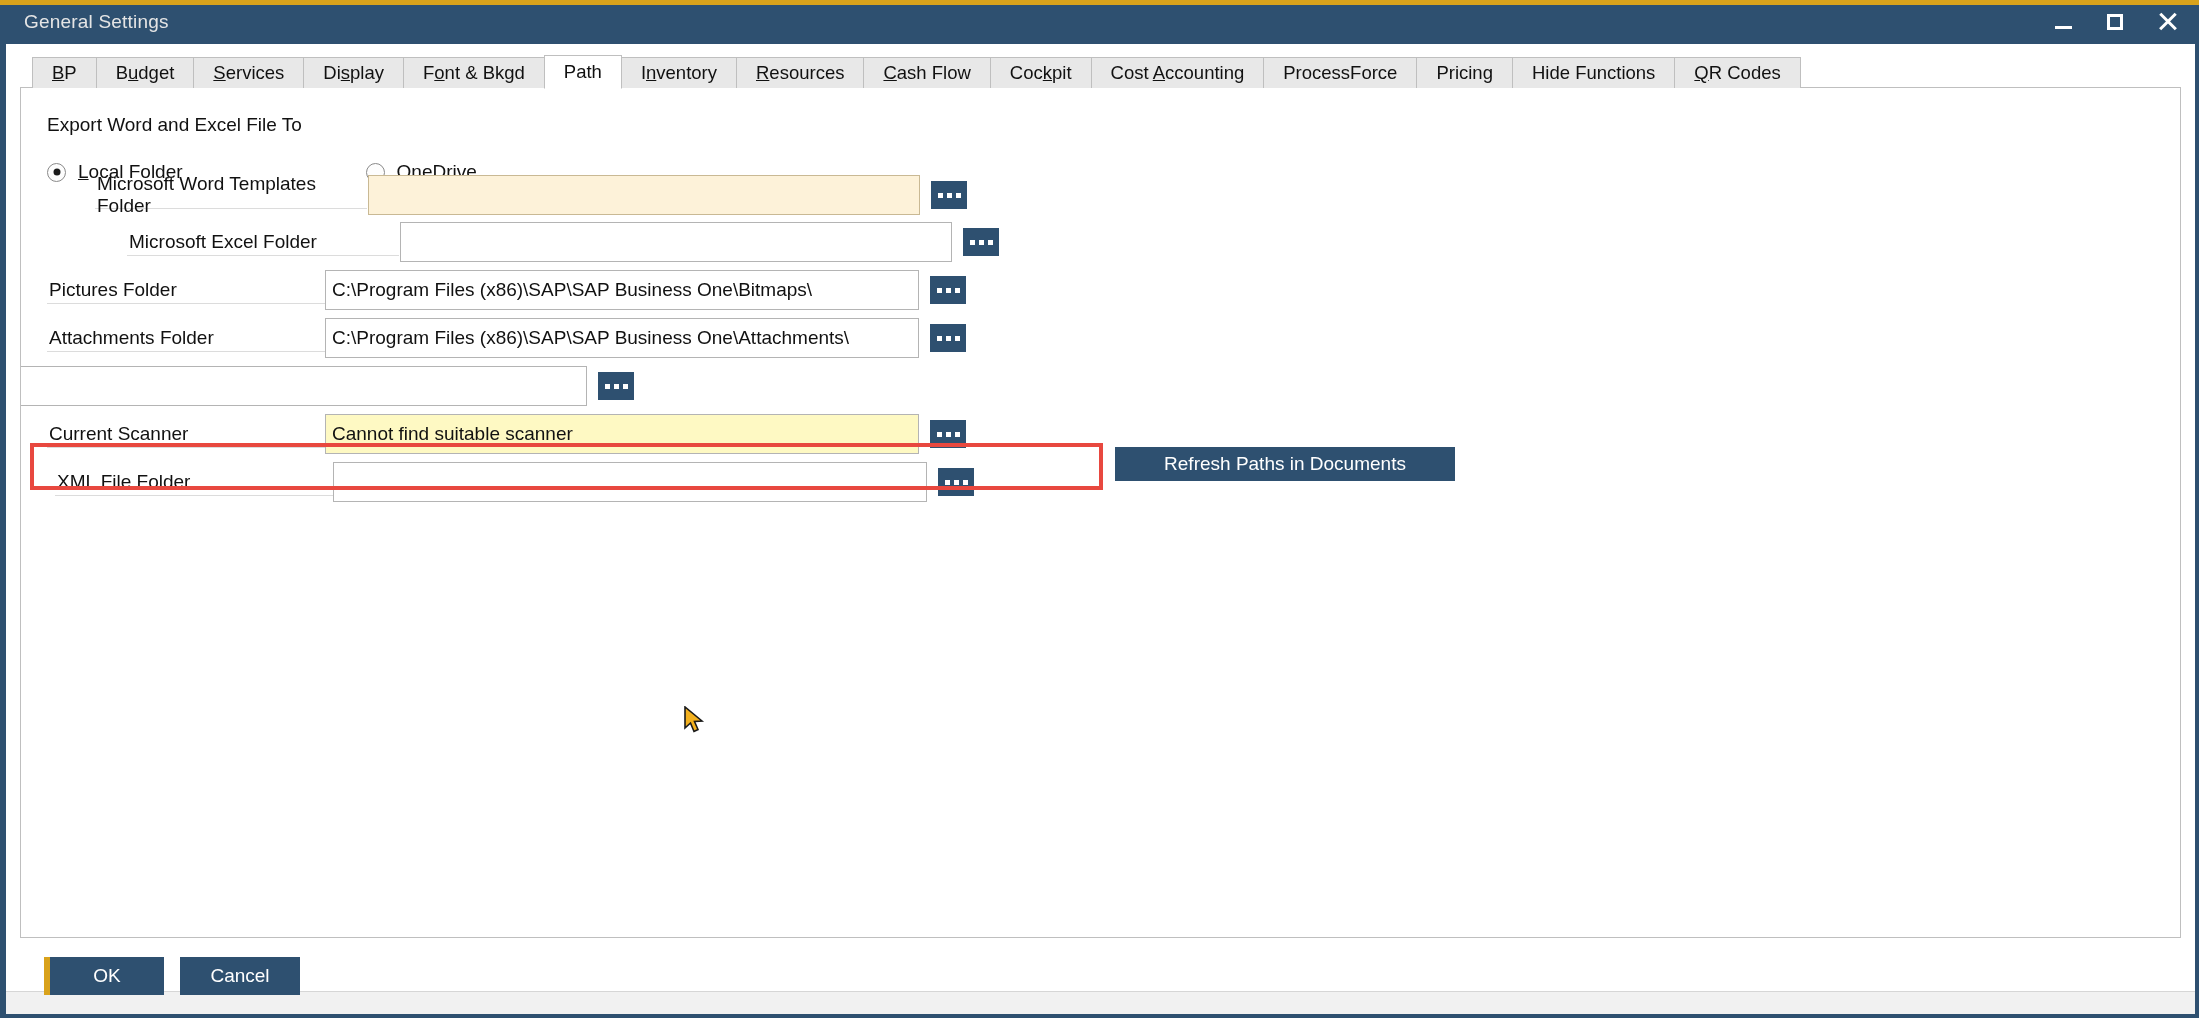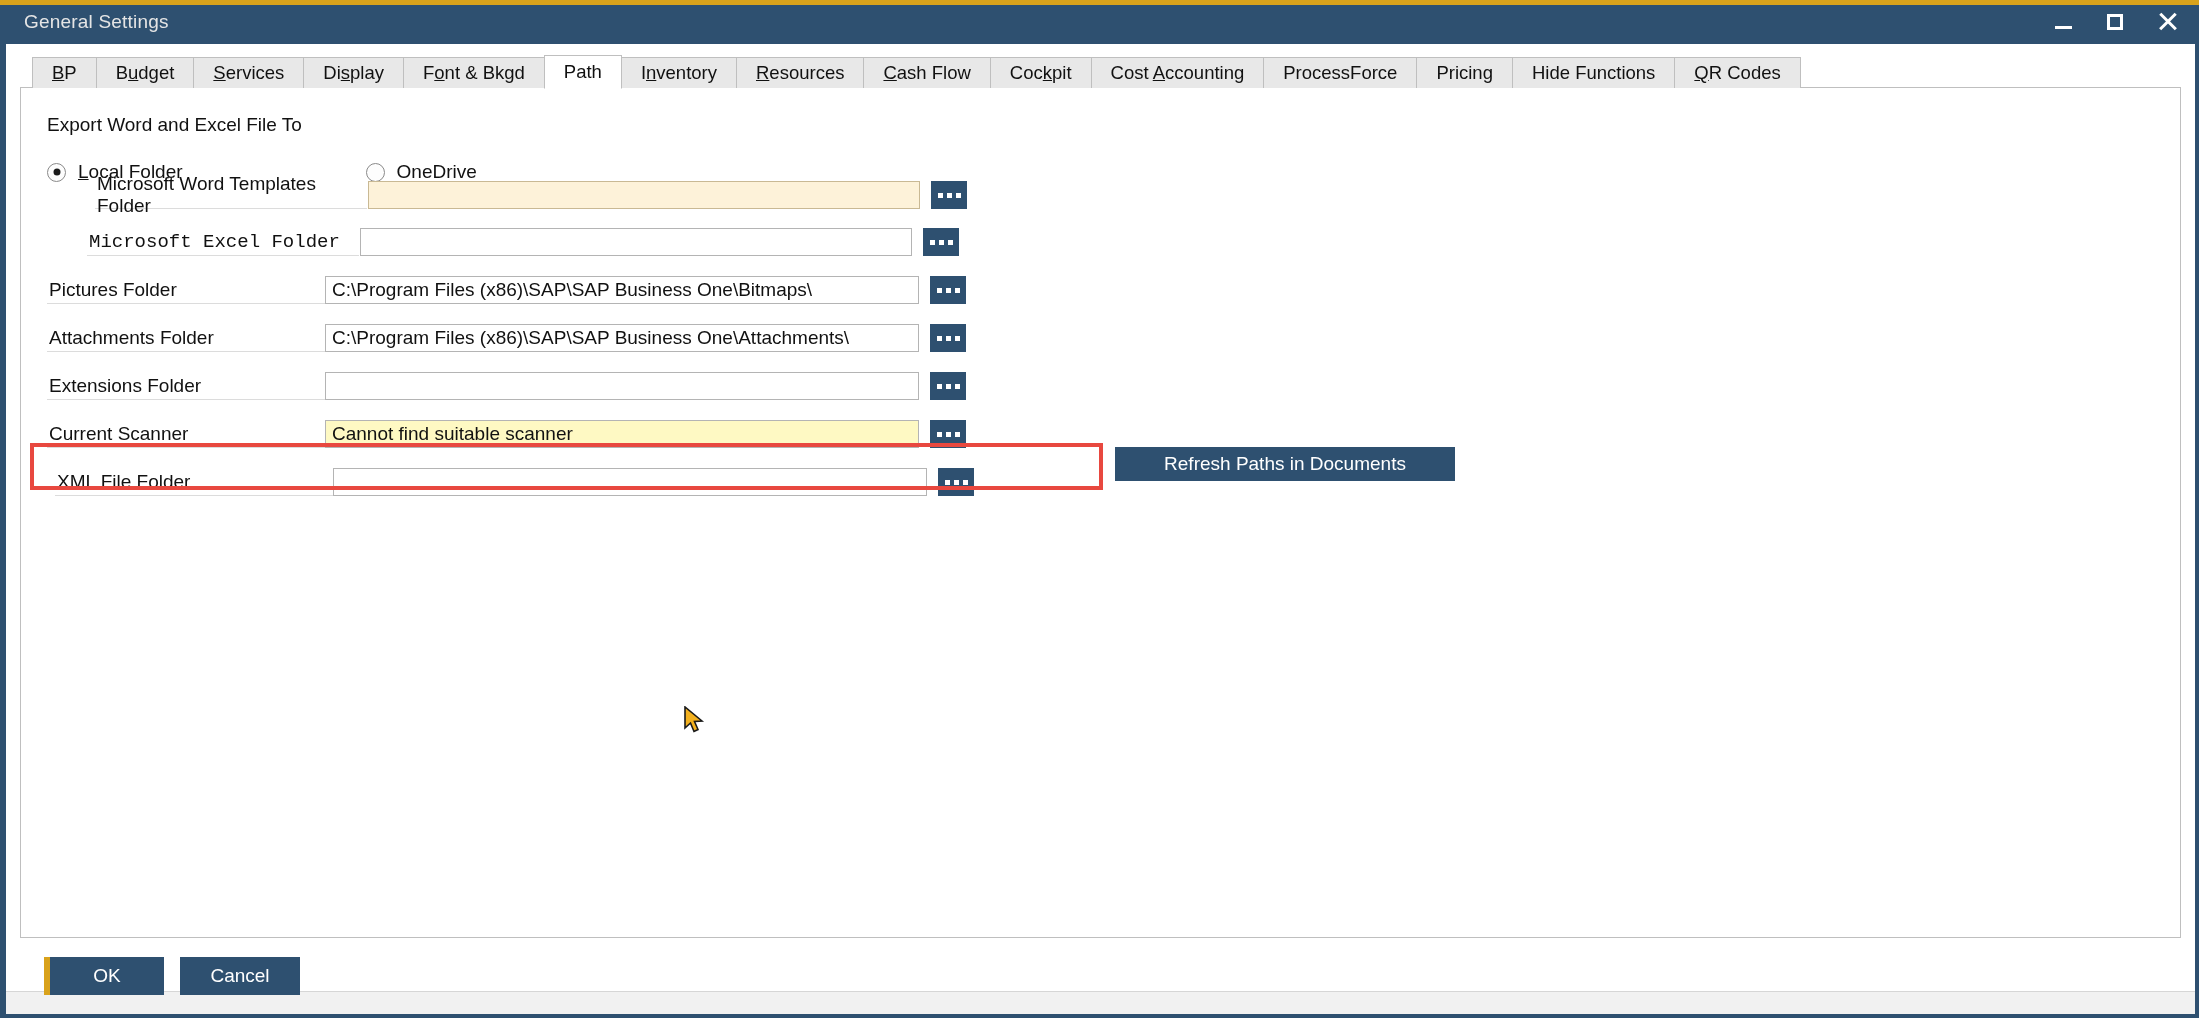--- a/index.html
+++ b/index.html
@@ -213,21 +213,21 @@
     font-size: 19px;
     color: #111111;
     box-sizing: border-box;
     border-bottom: 1px solid #dcdcdc;
     height: 28px;
     display: flex;
     align-items: center;
     padding-left: 2px;
   }
   .finput {
-    height: 28px;
+    height: 40px;
     box-sizing: border-box;
     border: 1px solid #b4b4b4;
     background: #ffffff;
     font-size: 19px;
     color: #111111;
     display: flex;
     align-items: center;
     padding-left: 6px;
     white-space: nowrap;
     overflow: hidden;
@@ -415,21 +415,21 @@
           <div class="frow" style="left: 14px; top: 93px;">
             <div class="flabel" style="margin-left: 60px; width: 272px;">Microsoft Word Templates Folder</div>
             <div class="finput mandatory" style="margin-left: 1px; width: 552px;"></div>
             <div class="browse-btn">
               <i></i>
               <i></i>
               <i></i>
             </div>
           </div>
           <div class="frow" style="left: 14px; top: 140px;">
-            <div class="flabel" style="margin-left: 52px; width: 272px; font-family: Liberation Mono, monospace;">Microsoft Excel Folder</div>
+            <div class="flabel" style="margin-left: 92px; width: 272px;">Microsoft Excel Folder</div>
             <div class="finput" style="margin-left: 1px; width: 552px;"></div>
             <div class="browse-btn">
               <i></i>
               <i></i>
               <i></i>
             </div>
           </div>
           <div class="frow" style="left: 14px; top: 188px;">
             <div class="flabel" style="margin-left: 12px; width: 320px;">Pictures Folder</div>
             <div class="finput" style="margin-left: -42px; width: 594px;">C:\Program Files (x86)\SAP\SAP Business One\Bitmaps\</div>
@@ -442,21 +442,20 @@
           <div class="frow" style="left: 14px; top: 236px;">
             <div class="flabel" style="margin-left: 12px; width: 320px;">Attachments Folder</div>
             <div class="finput" style="margin-left: -42px; width: 594px;">C:\Program Files (x86)\SAP\SAP Business One\Attachments\</div>
             <div class="browse-btn">
               <i></i>
               <i></i>
               <i></i>
             </div>
           </div>
           <div class="frow" style="left: 14px; top: 284px;">
-            <div class="flabel" style="margin-left: 12px; width: 320px;">Extensions Folder</div>
             <div class="finput" style="margin-left: -42px; width: 594px;"></div>
             <div class="browse-btn">
               <i></i>
               <i></i>
               <i></i>
             </div>
           </div>
           <div class="frow" style="left: 14px; top: 332px;">
             <div class="flabel" style="margin-left: 12px; width: 320px;">Current Scanner</div>
             <div class="finput readonly" style="margin-left: -42px; width: 594px;">Cannot find suitable scanner</div>

